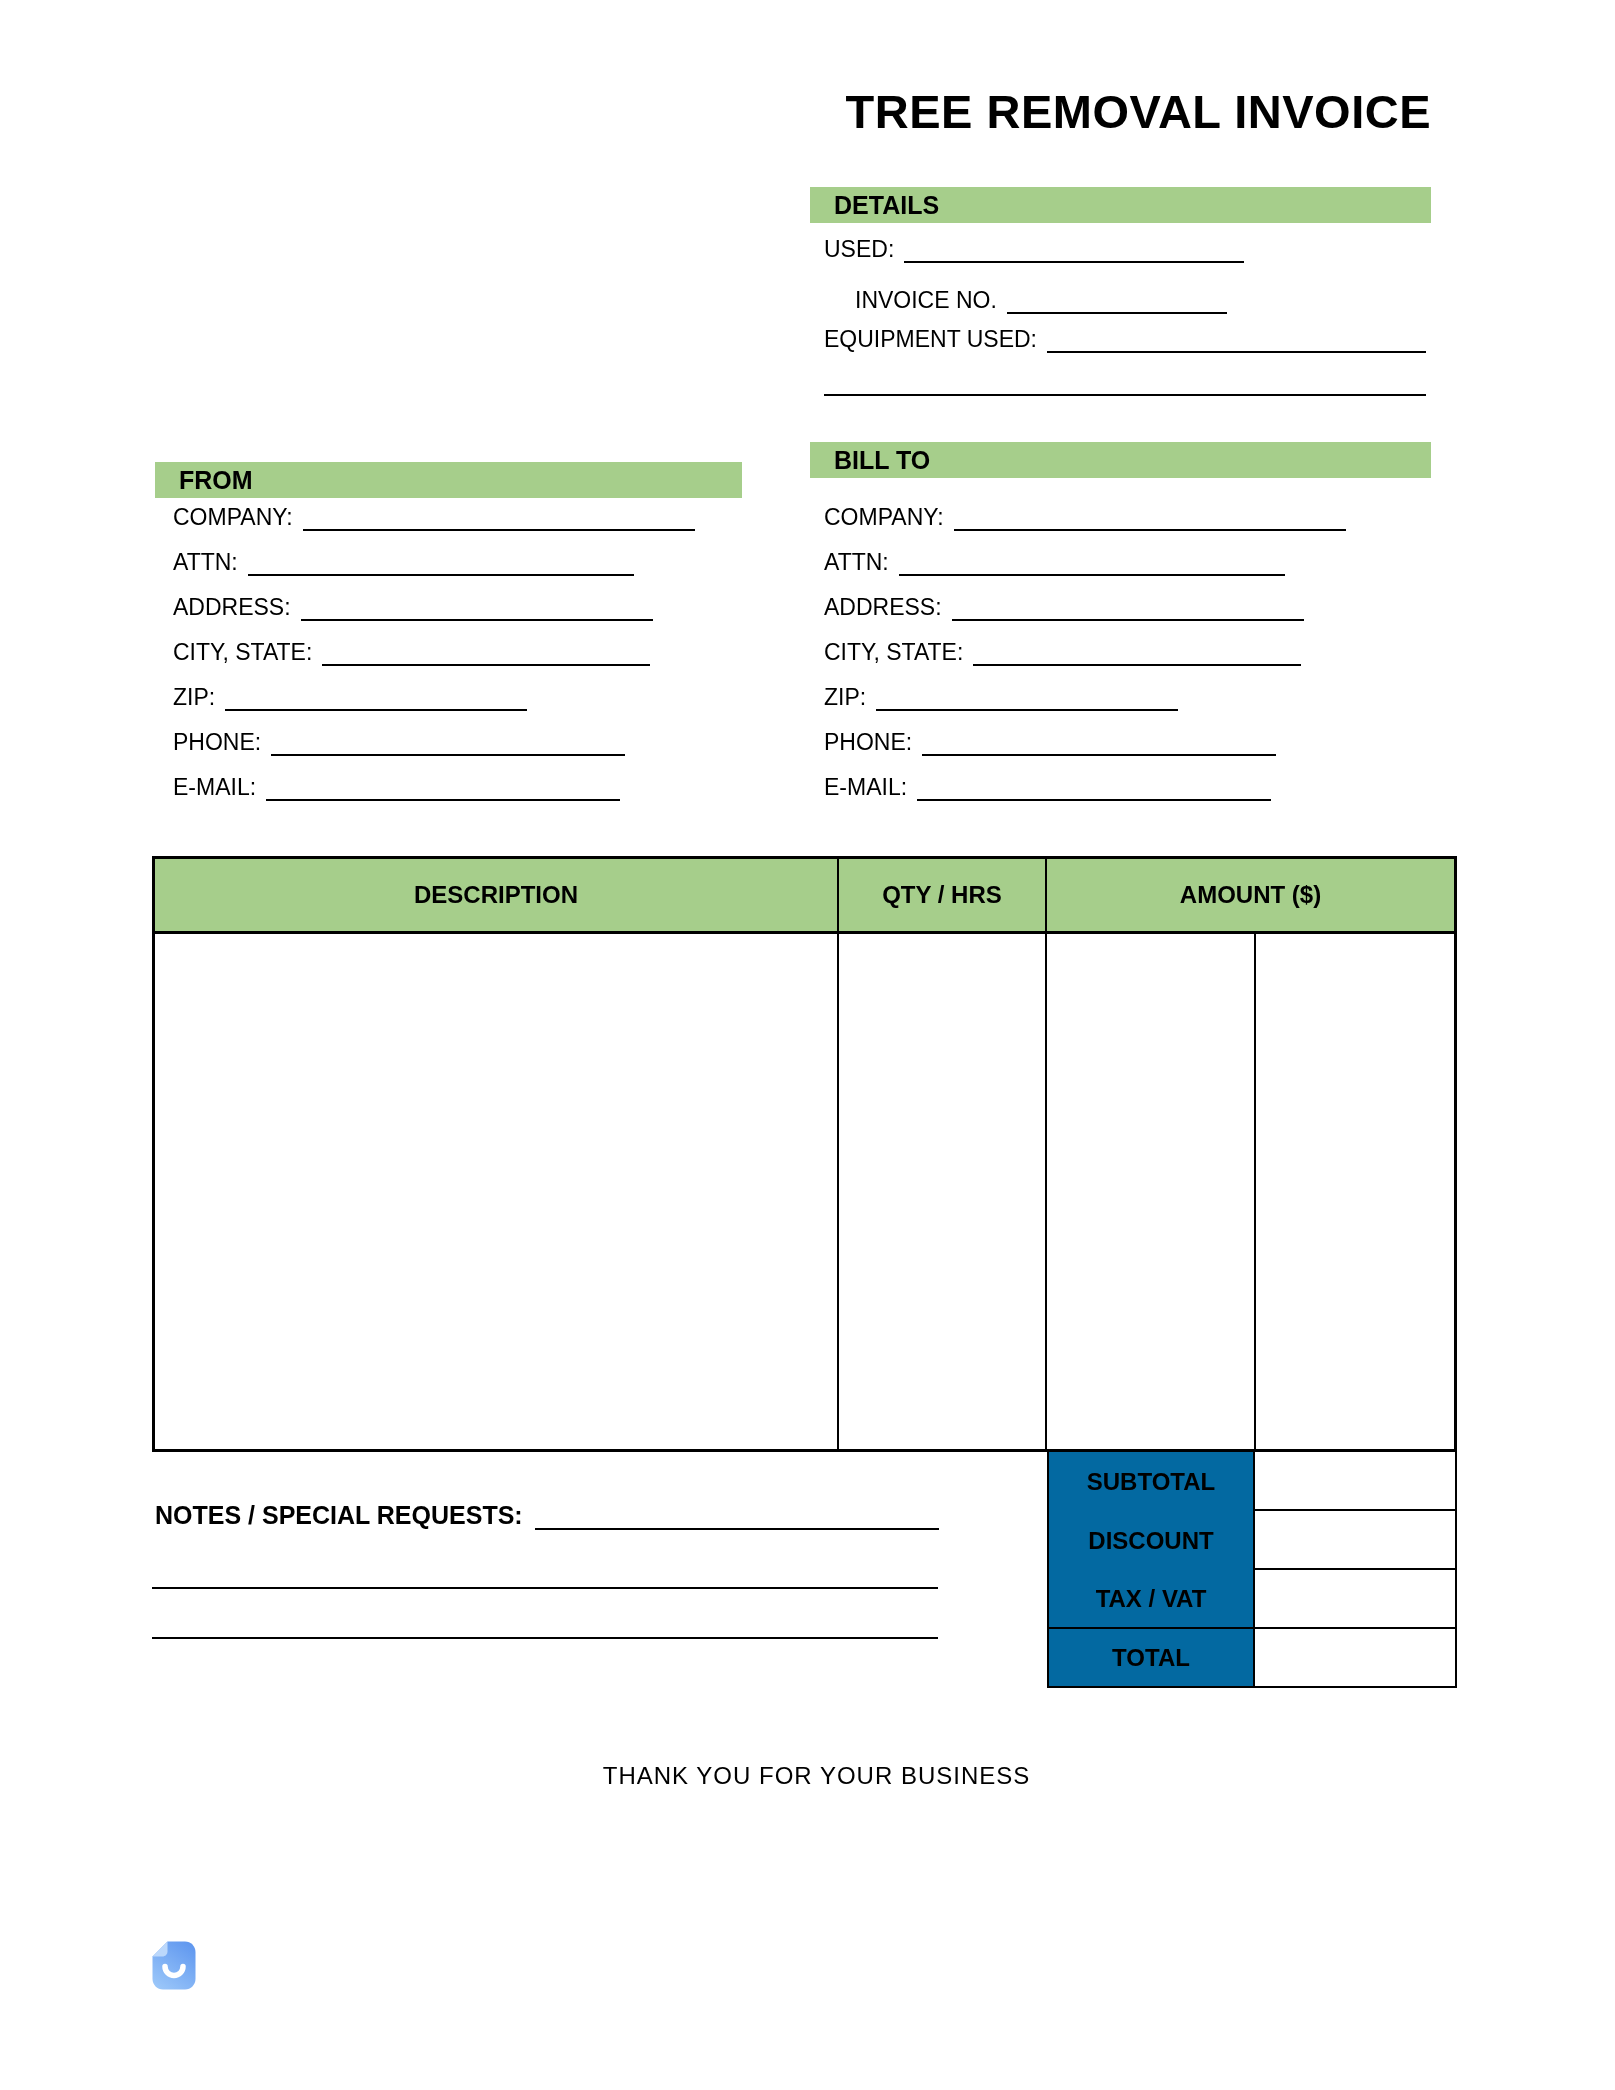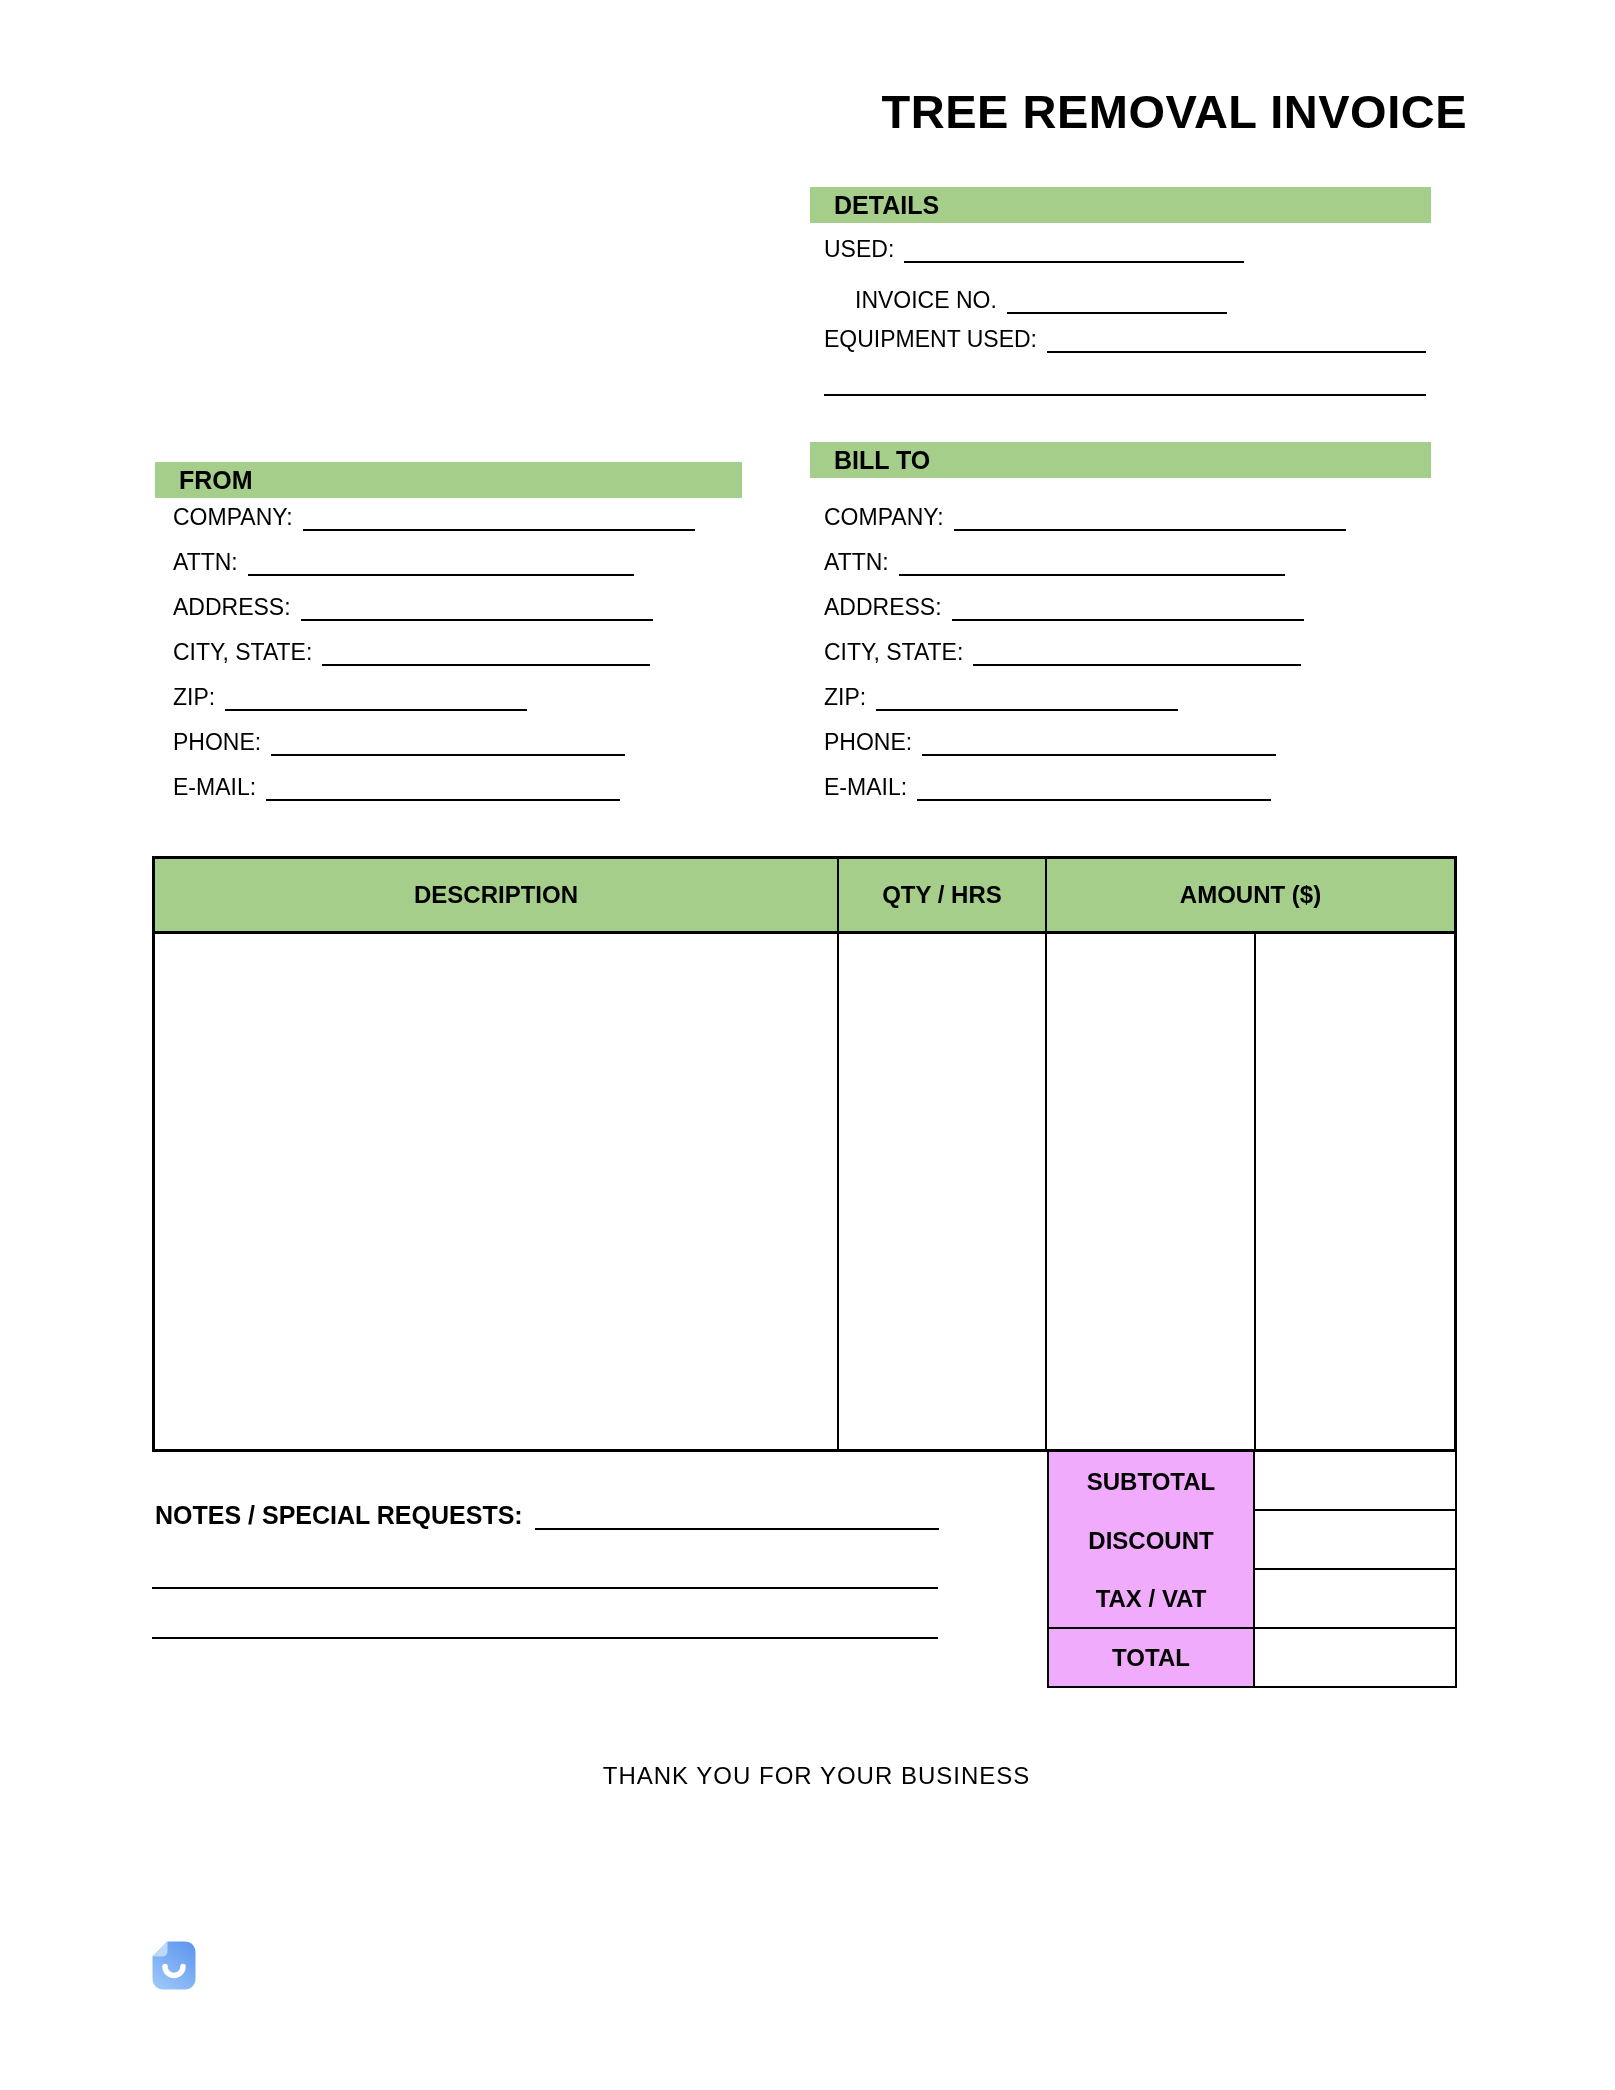--- a/index.html
+++ b/index.html
@@ -4,21 +4,21 @@
 <style>
   html,body { margin:0; padding:0; background:#ffffff; }
   .page {
     position:relative; width:1615px; height:2090px; background:#ffffff;
     font-family:"Liberation Sans","DejaVu Sans",sans-serif; color:#000;
     overflow:hidden;
   }
 
   
   .title {
-    position:absolute; left:846px; top:84px; width:621px;
+    position:absolute; left:810px; top:84px; width:621px;
     font-size:47px; font-weight:bold; text-align:right;
     letter-spacing:0.5px; white-space:nowrap;
   }
 
   
   .bar {
     position:absolute; height:36px; background:#A6CE8B;
     display:flex; align-items:center; box-sizing:border-box;
     padding-left:24px; font-weight:bold; font-size:25px;
   }
@@ -59,21 +59,21 @@
     border-right:2px solid #000;
   }
   .th:last-child { border-right:none; }
   .td { box-sizing:border-box; border-right:2px solid #000; }
   .td:last-child { border-right:none; }
 
   
   .summary { position:absolute; left:1047px; top:1452px; width:410px; }
   .sum-row { display:flex; height:59px; }
   .sum-label {
-    flex:0 0 206px; background:#f0abfc; box-sizing:border-box;
+    flex:0 0 206px; background:#0369a1; box-sizing:border-box;
     border-left:2px solid #000;
     display:flex; align-items:center; justify-content:center;
     font-weight:bold; font-size:24px;
   }
   .sum-value {
     flex:1; background:#fff; box-sizing:border-box;
     border-left:2px solid #000; border-right:2px solid #000;
     border-bottom:2px solid #000;
   }
   .sum-row.pre-total .sum-label { border-bottom:2px solid #000; }

